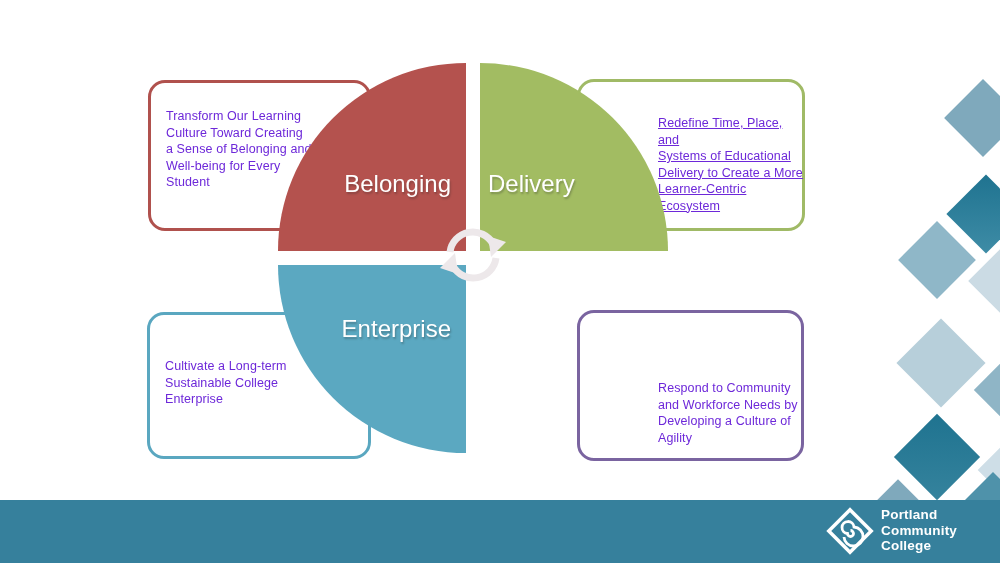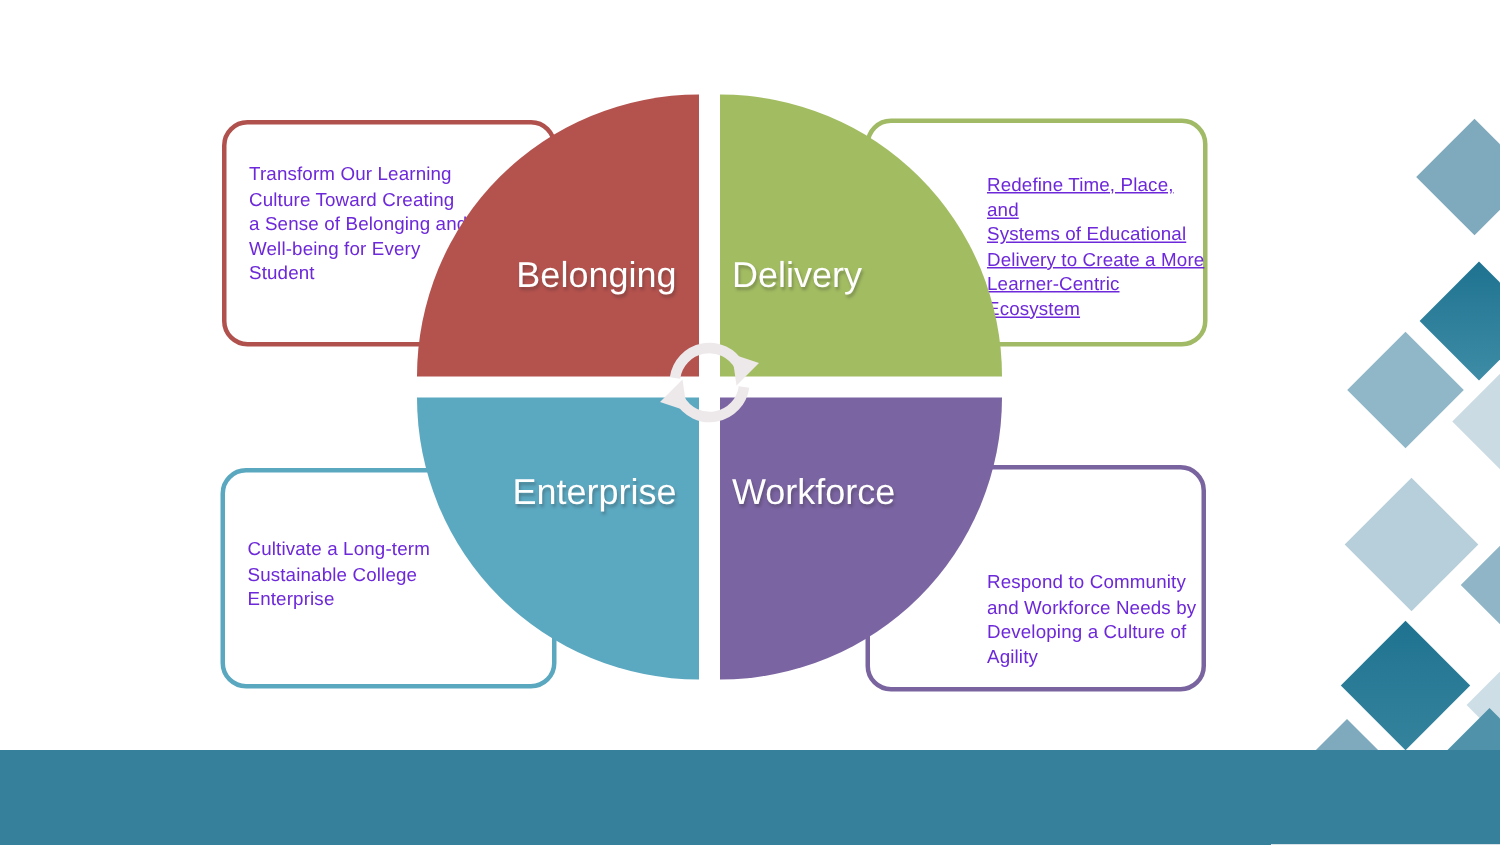--- a/index.html
+++ b/index.html
@@ -106,33 +106,41 @@
   <div class="wheel">
     <div class="quad q-tr" style="background: rgb(162, 188, 98);">
       <span class="qlabel">Delivery</span>
     </div>
     <div class="quad q-tl" style="background: rgb(180, 82, 78);">
       <span class="qlabel">Belonging</span>
     </div>
     <div class="quad q-bl" style="background: rgb(91, 168, 193);">
       <span class="qlabel">Enterprise</span>
     </div>
-    <div class="quad q-br" style="background: rgb(123, 100, 162);">
-      <span class="qlabel">Workforce</span>
-    </div>
 
     <svg class="center-icon" width="70" height="78" viewBox="0 0 70 78">
       <g fill="none" stroke="#EDE8EA" stroke-width="7">
         <path d="M 12 36 A 23 23 0 0 1 55 28"></path>
         <path d="M 58 42 A 23 23 0 0 1 15 50"></path>
       </g>
       <g fill="#EDE8EA">
         <polygon points="50,20 68,26 53,41"></polygon>
         <polygon points="20,58 2,52 17,37"></polygon>
       </g>
     </svg>
   </div>
 
   <div class="titlebar" style="background: rgb(54, 128, 156);">
 
+    <div class="logo">
+      <svg class="logo-mark" width="56" height="56" viewBox="0 0 56 56">
+        <rect x="13" y="13" width="30" height="30" fill="none" stroke="#ffffff" stroke-width="3.5" transform="rotate(45 28 28)"></rect>
+        <path d="M 28.5 27.5 a 3 3 0 1 1 -3 3 a 6 6 0 1 1 6.5 -6.5 a 9.5 9.5 0 1 1 -10 10" fill="none" stroke="#ffffff" stroke-width="2.8"></path>
+      </svg>
+      <div class="logo-text">
+        <div>Portland</div>
+        <div>Community</div>
+        <div>College</div>
+      </div>
+    </div>
   </div>
 
 </div>
 
 </body></html>

